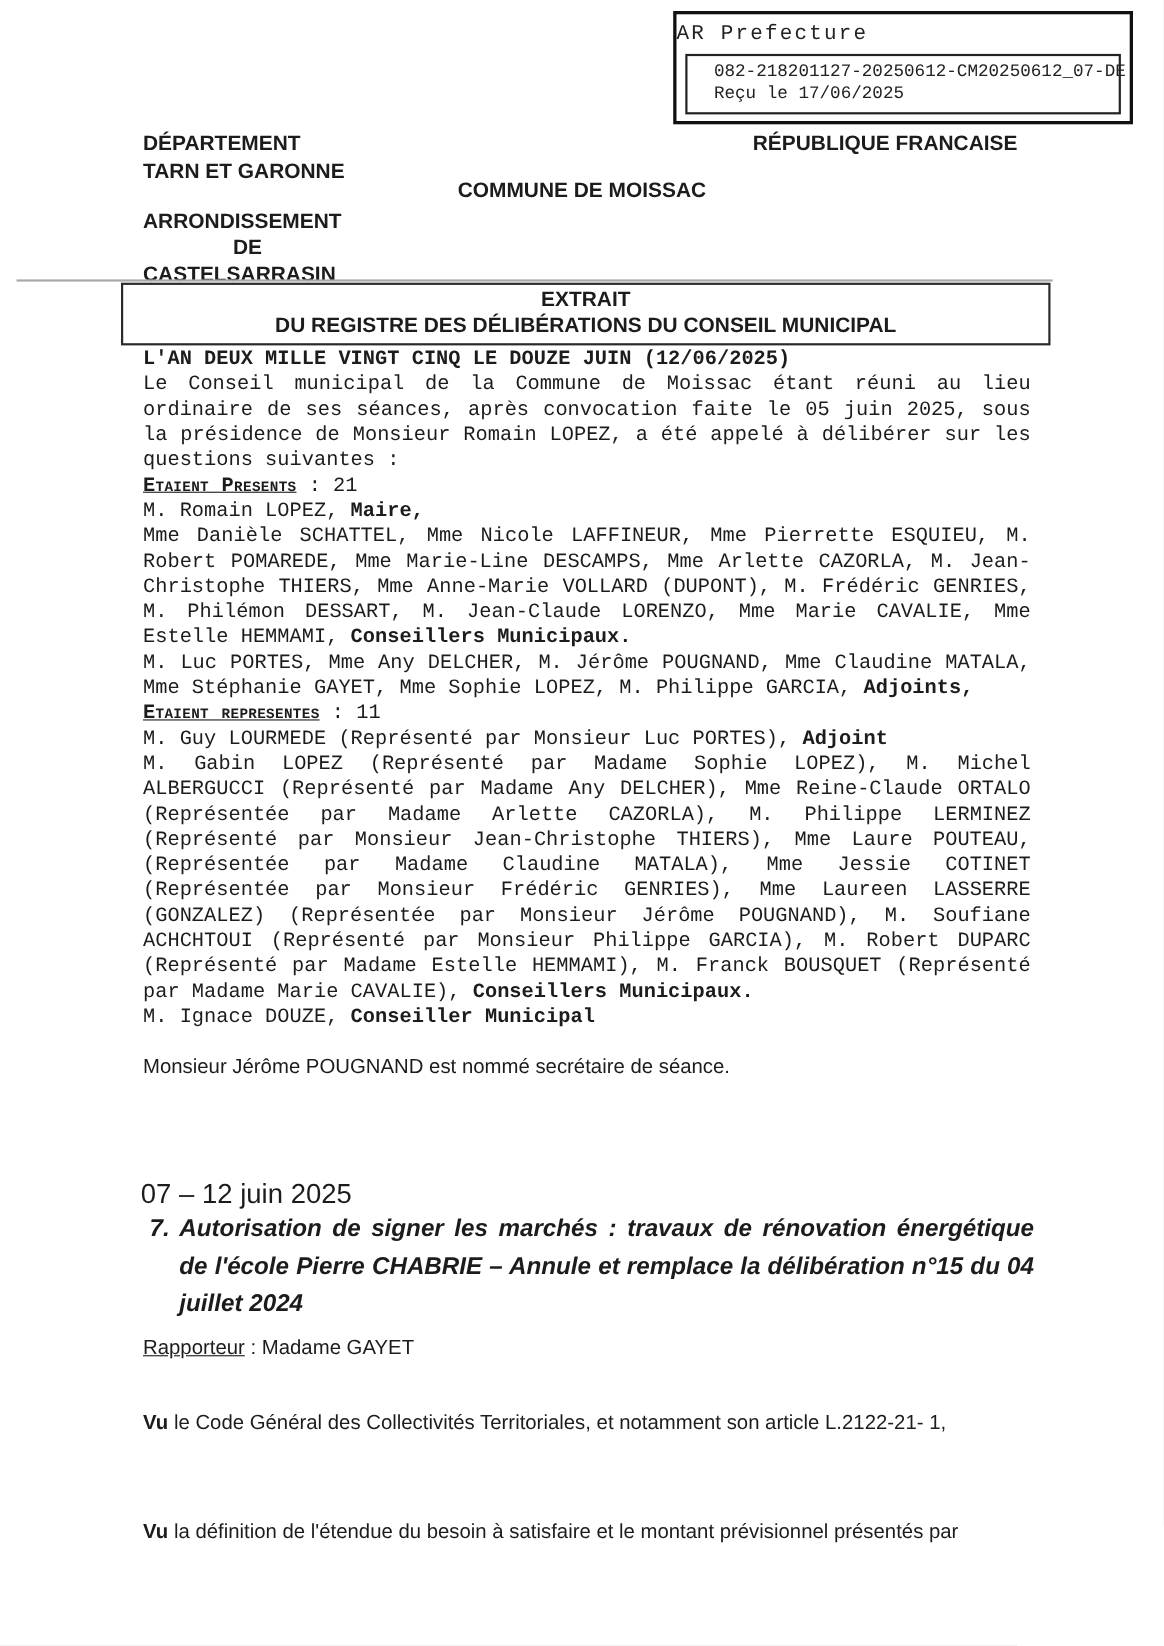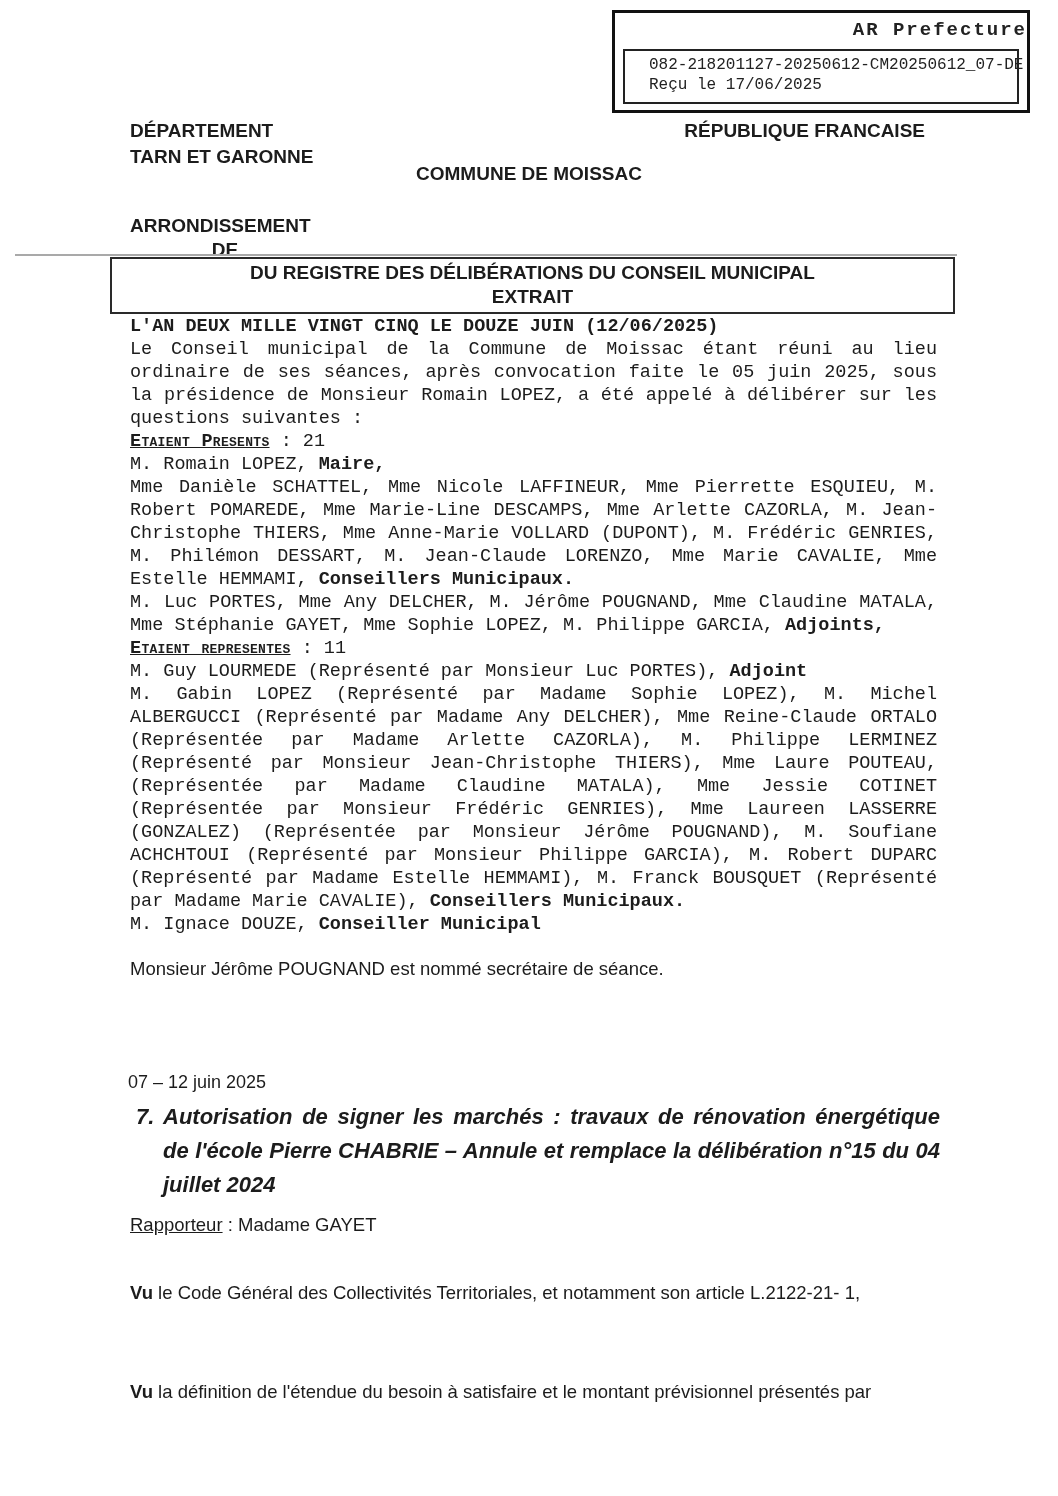--- a/index.html
+++ b/index.html
@@ -11,33 +11,33 @@
     color:#1c1c1c;
     overflow:hidden;
   }
   
   .stamp{
     position:absolute;left:612px;top:10px;width:418px;height:103px;
     border:3px solid #111;background:#fff;box-sizing:border-box;
     font-family:"Liberation Mono", monospace;
   }
   .stamp-title{
-    text-align:right;font-weight:700;font-size:19px;letter-spacing:2px;
-    margin-top:6px;color:#222;padding-left:16px;
+    text-align:left;font-weight:400;font-size:19px;letter-spacing:2px;
+    margin-top:6px;color:#222;
   }
   .stamp-inner{
     position:absolute;left:8px;right:8px;top:36px;bottom:6px;
     border:2px solid #222;padding:4px 24px;box-sizing:border-box;
     font-size:16px;line-height:20px;color:#222;white-space:nowrap;
   }
   
   .dept{position:absolute;left:130px;top:118px;font-weight:700;font-size:19px;line-height:26px;}
   .republic{position:absolute;right:133px;top:120px;font-weight:700;font-size:19px;}
   .commune{position:absolute;left:0;top:163px;width:100%;text-align:center;font-weight:700;font-size:19px;}
-  .arrond{position:absolute;left:130px;top:190px;width:190px;text-align:center;font-weight:700;font-size:19px;line-height:24px;margin-top:24px;}
+  .arrond{position:absolute;left:130px;top:190px;width:190px;text-align:center;font-weight:700;font-size:19px;line-height:24px;}
   .arrond div:first-child,.arrond div:last-child{text-align:left;}
   .rule{position:absolute;left:15px;top:254px;width:942px;height:2px;background:#a9a9a9;}
   
   .extract-box{
     position:absolute;left:110px;top:257px;width:845px;box-sizing:border-box;
     border:2px solid #2a2a2a;background:#fff;
     text-align:center;font-weight:700;font-size:19px;line-height:24px;
     padding:2px 0 3px 0;
   }
   
@@ -48,21 +48,21 @@
   .body p{margin:0;}
   .just{text-align:justify;}
   .bold{font-weight:700;}
   .schead{
     font-variant:small-caps;font-weight:700;text-decoration:underline;
     letter-spacing:0.3px;
   }
   b{font-weight:700;}
   
   .secretary{position:absolute;left:130px;top:958px;margin:0;font-size:18.5px;white-space:nowrap;}
-  .item-date{position:absolute;left:128px;top:1072px;margin:0;font-size:18px;white-space:nowrap;}
+  .item-date{position:absolute;left:128px;top:1072px;margin:0;font-size:25px;white-space:nowrap;}
   .item-title{
     position:absolute;left:130px;top:1100px;width:810px;
     display:flex;font-weight:700;font-style:italic;
     font-size:22px;line-height:34px;
   }
   .item-title .num{width:33px;flex:0 0 33px;padding-left:6px;box-sizing:border-box;}
   .item-title .ttl{flex:1;text-align:justify;}
   .rapporteur{position:absolute;left:130px;top:1214px;margin:0;font-size:18.5px;white-space:nowrap;}
   .ul{text-decoration:underline;text-align:center;}
   .vu1{position:absolute;left:130px;top:1282px;margin:0;font-size:18.5px;white-space:nowrap;}
@@ -89,22 +89,22 @@
   <div class="commune">COMMUNE DE MOISSAC</div>
   <div class="arrond">
     <div>ARRONDISSEMENT</div>
     <div>DE</div>
     <div>CASTELSARRASIN</div>
   </div>
 
   <div class="rule"></div>
 
   <div class="extract-box">
+    <div>EXTRAIT</div>
     <div>DU REGISTRE DES DÉLIBÉRATIONS DU CONSEIL MUNICIPAL</div>
-    <div>EXTRAIT</div>
   </div>
 
   <div class="body">
     <p class="bold">L'AN DEUX MILLE VINGT CINQ LE DOUZE JUIN (12/06/2025)</p>
     <p class="just">Le Conseil municipal de la Commune de Moissac étant réuni au lieu ordinaire de ses séances, après convocation faite le 05 juin 2025, sous la présidence de Monsieur Romain LOPEZ, a été appelé à délibérer sur les questions suivantes :</p>
 
     <p><span class="schead">Etaient Presents</span><span> : 21</span></p>
     <p><span>M. Romain LOPEZ, </span><b>Maire,</b></p>
     <p class="just"><span>Mme Danièle SCHATTEL, Mme Nicole LAFFINEUR, Mme Pierrette ESQUIEU, M. Robert POMAREDE, Mme Marie-Line DESCAMPS, Mme Arlette CAZORLA, M. Jean-Christophe THIERS, Mme Anne-Marie VOLLARD (DUPONT), M. Frédéric GENRIES, M. Philémon DESSART, M. Jean-Claude LORENZO, Mme Marie CAVALIE, Mme Estelle HEMMAMI, </span><b>Conseillers Municipaux.</b></p>
     <p class="just"><span>M. Luc PORTES, Mme Any DELCHER, M. Jérôme POUGNAND, Mme Claudine MATALA, Mme Stéphanie GAYET, Mme Sophie LOPEZ, M. Philippe GARCIA, </span><b>Adjoints,</b></p>

